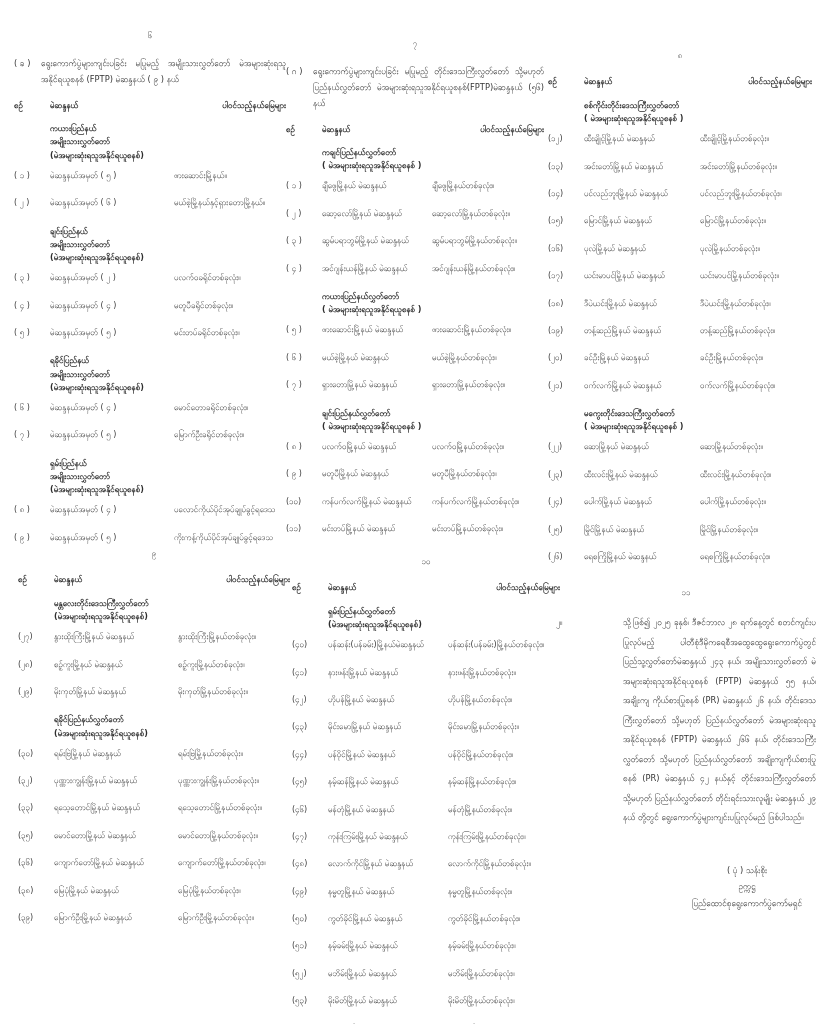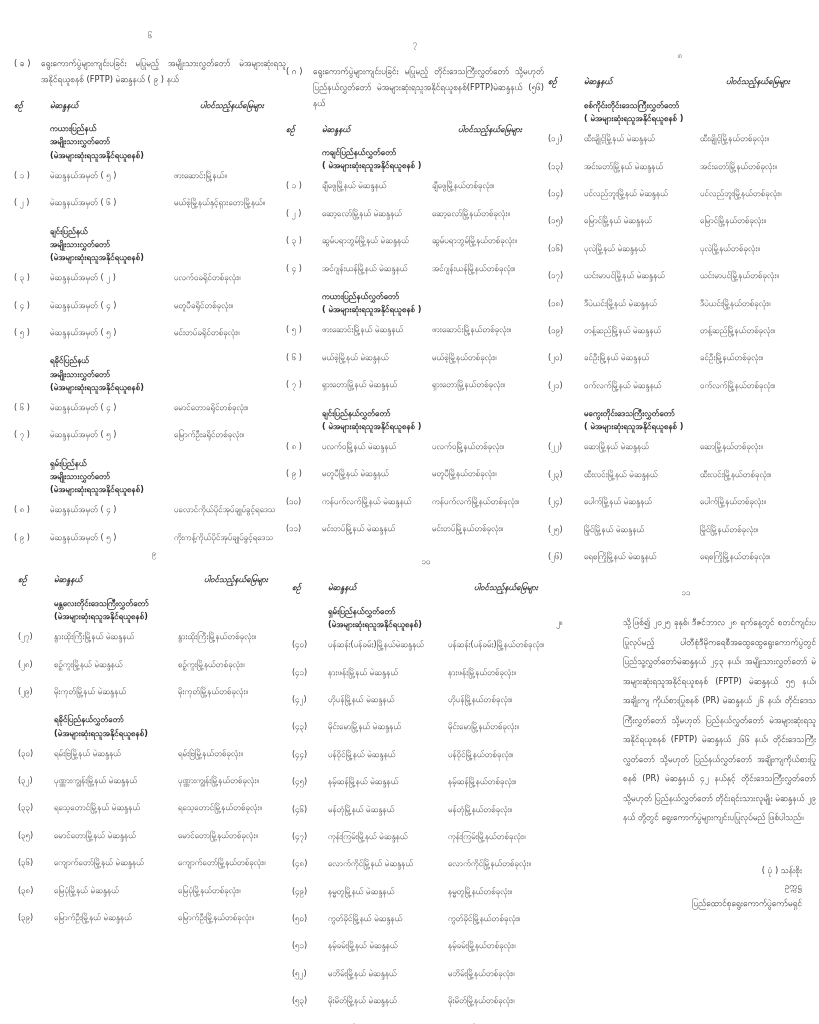--- a/index.html
+++ b/index.html
@@ -17,37 +17,37 @@
   #p9{left:18px;top:548px;width:272px;}
   #p10{left:292px;top:556px;width:268px;}
   #p11{left:556px;top:587px;width:260px;}
 
   .page-no{text-align:center;font-size:8px;margin-bottom:14px;color:#4a4a4a;}
 
   .heading{display:flex;gap:5px;font-size:8.3px;line-height:1.9;margin-bottom:10px;color:#333;}
   .heading .hlabel{flex:0 0 22px;white-space:nowrap;}
   .heading .htext{flex:1;text-align:justify;}
 
-  .col-headers{display:flex;font-weight:bold;margin:12px 0 6px 0;color:#2e2e2e;font-style:italic;}
+  .col-headers{display:flex;font-weight:bold;margin:12px 0 6px 0;color:#2e2e2e;}
   .col-headers .ch-no{flex:0 0 36px;}
   .col-headers .ch-con{flex:1;}
-  .col-headers .ch-areas{flex:0 0 108px;text-align:center;}
+  .col-headers .ch-areas{flex:0 0 108px;text-align:right;}
 
   .section-title{margin:10px 0 8px 36px;font-weight:bold;line-height:1.65;color:#2e2e2e;}
 
   .row{display:flex;margin-bottom:15px;align-items:flex-start;}
   .row .no{flex:0 0 36px;white-space:nowrap;}
   .row .con{flex:1;padding-right:6px;}
   .row .areas{flex:0 0 112px;}
 
   .para{display:flex;gap:8px;font-size:8.3px;line-height:2.35;text-align:justify;color:#333;}
   .para .pnum{flex:0 0 14px;}
   .para .ptext{flex:1;margin-left:45px;}
 
-  .signature{margin:34px 14px 0 auto;width:fit-content;text-align:right;line-height:2.0;font-size:8.3px;color:#333;}
+  .signature{margin:34px 14px 0 auto;width:fit-content;text-align:center;line-height:2.0;font-size:8.3px;color:#333;}
 </style>
 </head>
 <body>
 
 <div id="pages-root">
     <div class="page" id="p6">
       <div class="page-no">၆</div>
       <div class="heading">
         <span class="hlabel">( ခ )</span>
         <span class="htext">ရွေးကောက်ပွဲများကျင်းပခြင်း မပြုမည့် အမျိုးသားလွှတ်တော် မဲအများဆုံးရသူ အနိုင်ရယူစနစ် (FPTP) မဲဆန္ဒနယ် ( ၉ ) နယ်</span>

